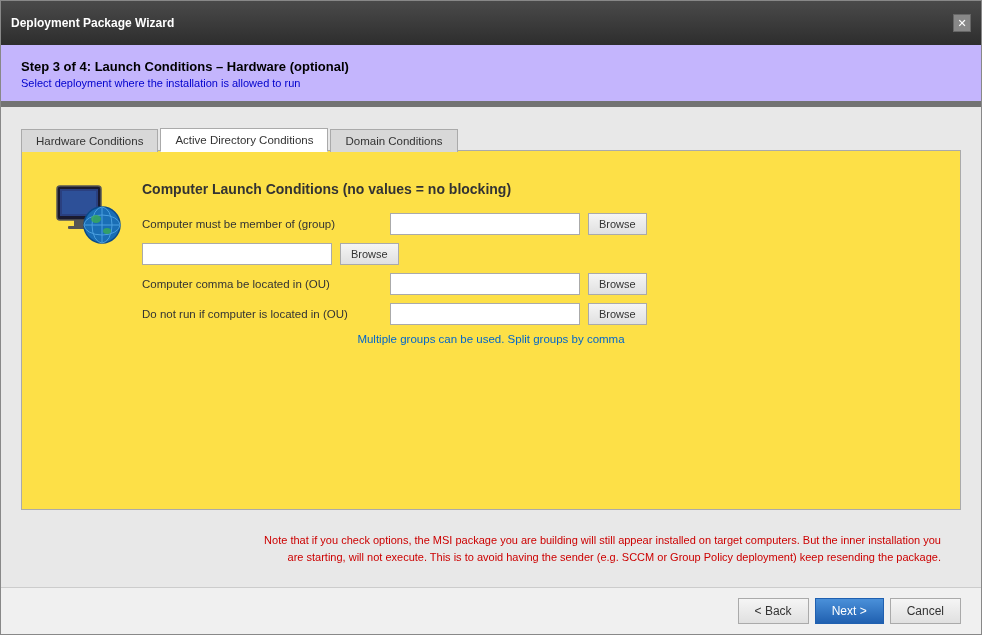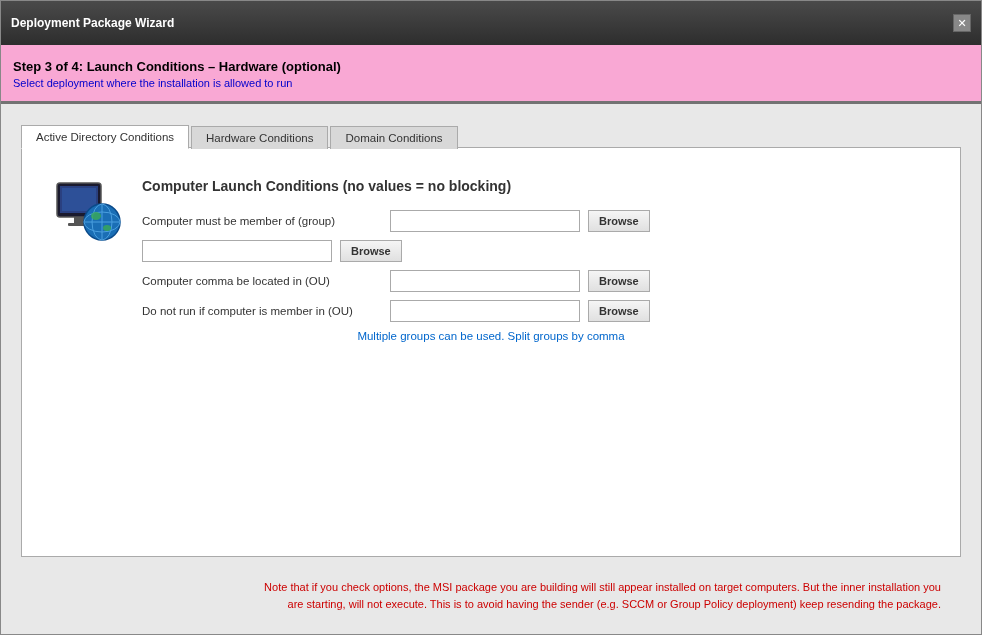--- a/index.html
+++ b/index.html
@@ -40,23 +40,23 @@
       width: 18px;
       height: 18px;
       font-size: 11px;
       cursor: pointer;
       display: flex;
       align-items: center;
       justify-content: center;
       line-height: 1;
     }
     .header-section {
-      background: #f9a8d4;
-      padding: 14px 20px 12px 12px;
-      border-bottom: 3px solid #737373;
+      background: #c4b5fd;
+      padding: 14px 20px 12px 20px;
+      border-bottom: 6px solid #737373;
       flex-shrink: 0;
     }
     .header-title {
       font-size: 13px;
       font-weight: bold;
       color: #000;
       margin-bottom: 3px;
     }
     .header-subtitle {
       font-size: 11px;
@@ -93,21 +93,21 @@
       position: relative;
       top: 1px;
     }
     .tab.active {
       background: white;
       border-bottom: 1px solid white;
       z-index: 3;
       font-weight: 500;
     }
     .tab-content {
-      background: #ffffff;
+      background: #fde047;
       border: 1px solid #aaa;
       flex: 1;
       padding: 30px 30px 30px 30px;
       position: relative;
       z-index: 1;
     }
     .inner-content {
       display: flex;
       flex-direction: column;
       align-items: flex-start;
@@ -147,21 +147,20 @@
       font-size: 11px;
     }
     .browse-btn {
       height: 22px;
       padding: 0 10px;
       background: linear-gradient(to bottom, #f5f5f5, #e0e0e0);
       border: 1px solid #aaa;
       font-size: 11px;
       cursor: pointer;
       color: #333;
-      font-weight: bold;
     }
     .note-text {
       font-size: 11.5px;
       color: #0066cc;
       text-align: center;
       width: 100%;
     }
     .warning-section {
       margin-top: 12px;
       padding: 10px 20px;
@@ -221,25 +220,25 @@
 
   <div class="header-section">
     <div class="header-title">Step 3 of 4: Launch Conditions – Hardware (optional)</div>
     <div class="header-subtitle">Select deployment where the installation is allowed to run</div>
   </div>
 
   <div class="content-area">
     <div class="tab-panel">
 
       <div class="tab-bar">
+        <div class="tab">
+          <span>Hardware Conditions</span>
+        </div>
         <div class="tab active">
           <span>Active Directory Conditions</span>
-        </div>
-        <div class="tab">
-          <span>Hardware Conditions</span>
         </div>
         <div class="tab">
           <span>Domain Conditions</span>
         </div>
       </div>
 
       <div class="tab-content">
         <div class="inner-content">
           <div class="top-row">
 
@@ -279,33 +278,38 @@
                 <button class="browse-btn">Browse</button>
               </div>
 
               <div class="form-row">
                 <span class="form-label">Computer comma be located in (OU)</span>
                 <input type="text" class="form-input" value="" style="">
                 <button class="browse-btn">Browse</button>
               </div>
 
               <div class="form-row">
-                <span class="form-label">Do not run if computer is member in (OU)</span>
+                <span class="form-label">Do not run if computer is located in (OU)</span>
                 <input type="text" class="form-input" value="" style="">
                 <button class="browse-btn">Browse</button>
               </div>
             </div>
           </div>
 
           <div class="note-text">Multiple groups can be used. Split groups by comma</div>
         </div>
       </div>
     </div>
 
     <div class="warning-section">
       <div class="warning-text">
         Note that if you check options, the MSI package you are building will still appear installed on target computers. But the inner installation you<br>
         are starting, will not execute. This is to avoid having the sender (e.g. SCCM or Group Policy deployment) keep resending the package.
       </div>
     </div>
   </div>
 
+  <div class="footer">
+    <button class="footer-btn footer-btn-back">&lt; Back</button>
+    <button class="footer-btn footer-btn-next">Next &gt;</button>
+    <button class="footer-btn footer-btn-cancel">Cancel</button>
+  </div>
 </div>
 
 </body></html>

